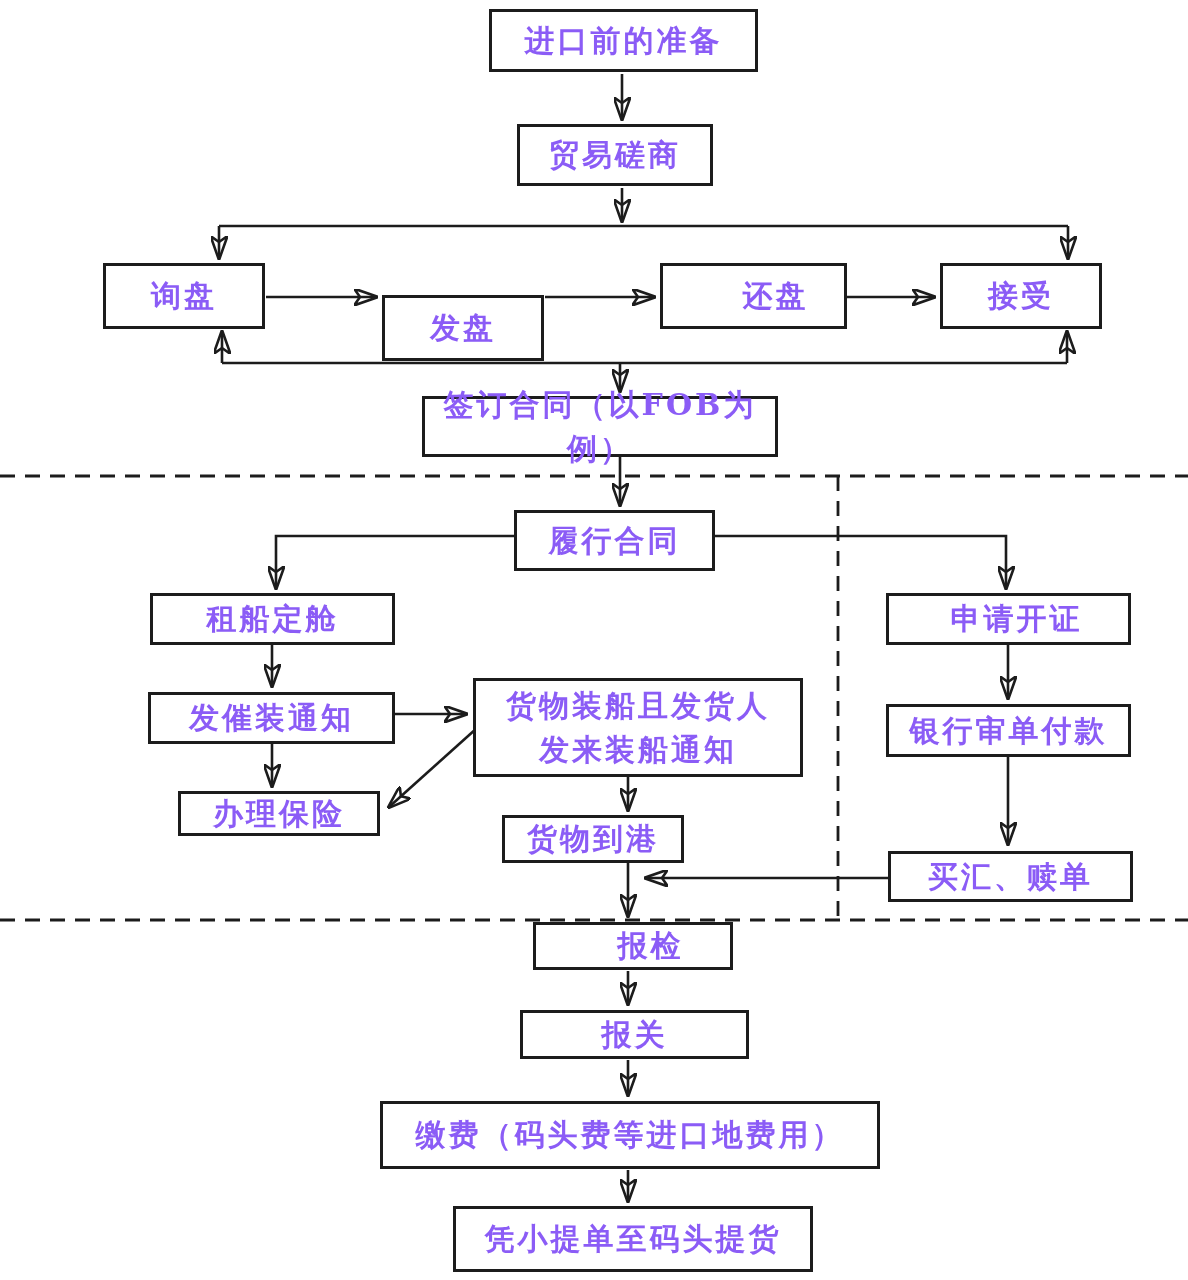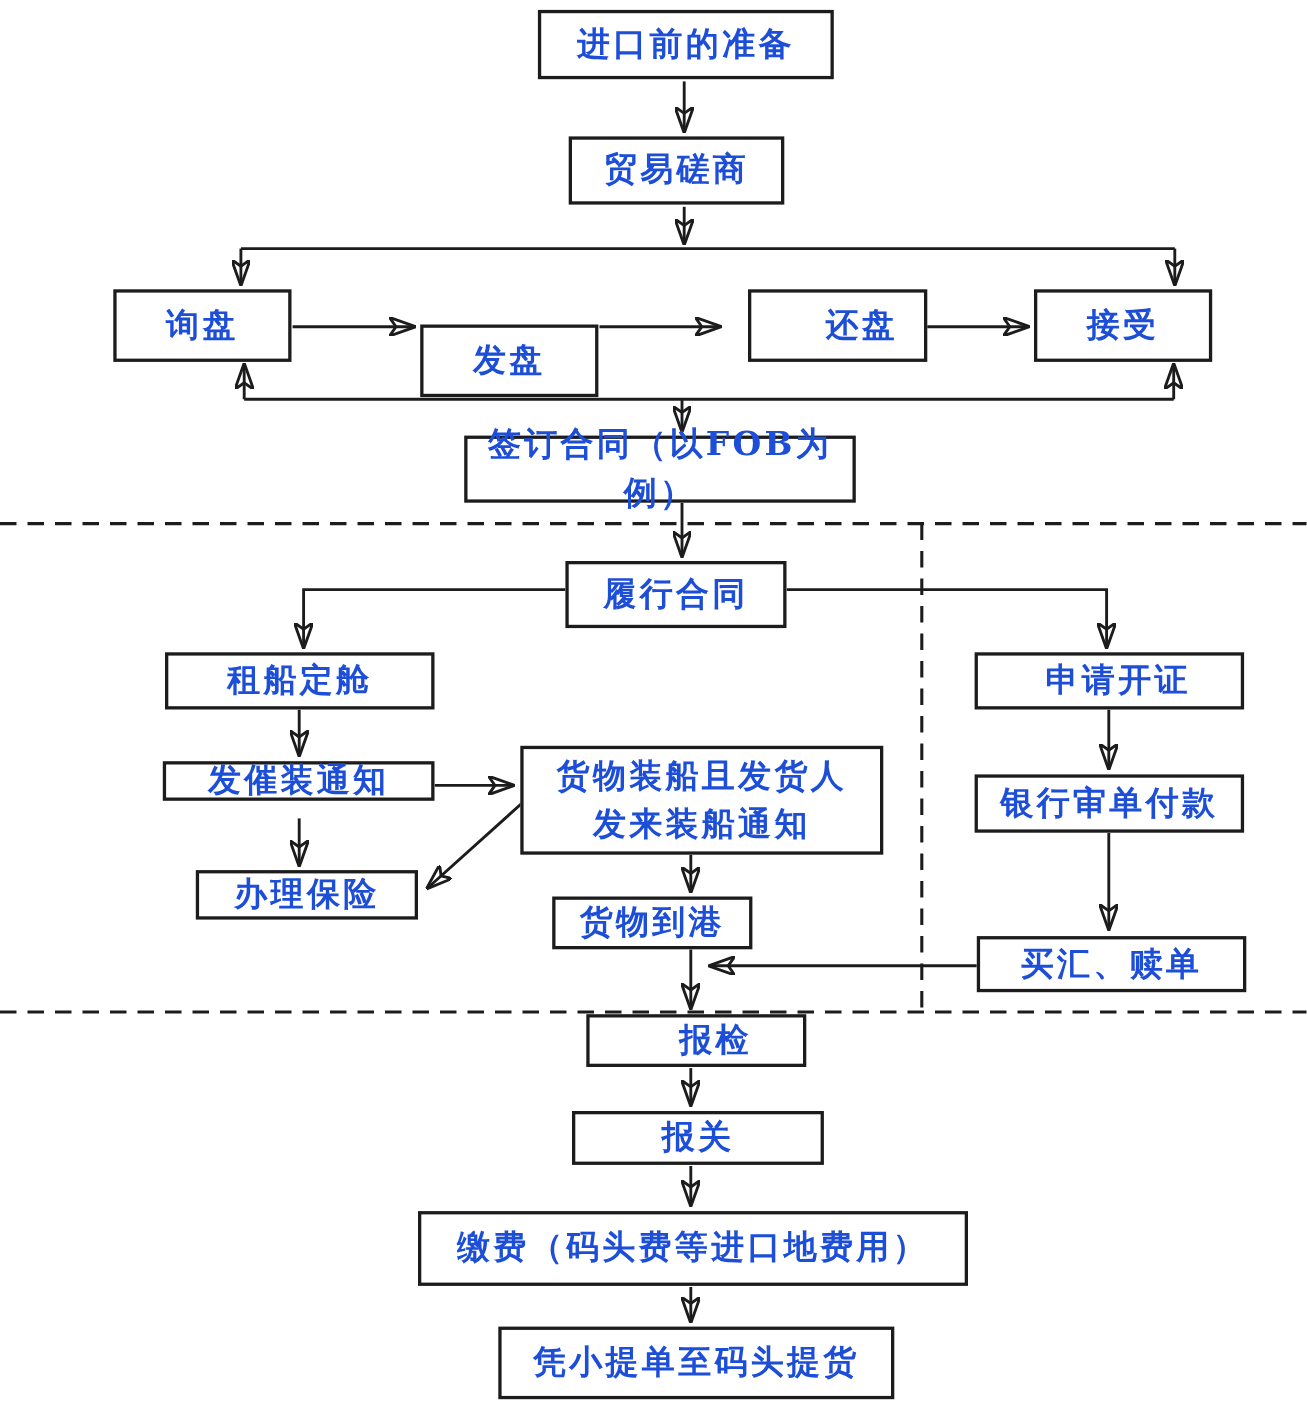--- a/index.html
+++ b/index.html
@@ -32,21 +32,21 @@
     stroke-width: 2.8;
   }
   .node {
     position: absolute;
     box-sizing: border-box;
     display: flex;
     align-items: center;
     justify-content: center;
     border: 3px solid #1c1c1c;
     background: #ffffff;
-    color: #1d4ed8;
+    color: #8b5cf6;
     font-size: 30px;
     font-weight: 600;
     letter-spacing: 3px;
     line-height: 1.45;
     text-align: center;
     white-space: pre-line;
   }
 </style>
 </head>
 <body>
@@ -98,28 +98,28 @@
     <path d="M628 971 V1004" marker-end="url(#ah)"></path>
     <path d="M628 1060 V1095" marker-end="url(#ah)"></path>
     <path d="M628 1170 V1201" marker-end="url(#ah)"></path>
   </svg>
 
   <div class="node" style="left:489px; top:9px;   width:269px; height:63px;">进口前的准备</div>
   <div class="node" style="left:517px; top:124px; width:196px; height:62px;">贸易磋商</div>
 
   <div class="node" style="left:103px; top:263px; width:162px; height:66px;">询盘</div>
   <div class="node" style="left:382px; top:263px; width:162px; height:66px;margin-top:32px;">发盘</div>
-  <div class="node" style="left:680px; top:263px; width:163px; height:66px;padding-left:44px;">还盘</div>
+  <div class="node" style="left:660px; top:263px; width:187px; height:66px;padding-left:44px;">还盘</div>
   <div class="node" style="left:940px; top:263px; width:162px; height:66px;">接受</div>
 
   <div class="node" style="left:422px; top:396px; width:356px; height:61px;">签订合同（以FOB为例）</div>
   <div class="node" style="left:514px; top:510px; width:201px; height:61px;">履行合同</div>
 
   <div class="node" style="left:150px; top:593px; width:245px; height:52px;">租船定舱</div>
-  <div class="node" style="left:148px; top:692px; width:247px; height:36px;">发催装通知</div>
+  <div class="node" style="left:148px; top:692px; width:247px; height:52px;">发催装通知</div>
   <div class="node" style="left:178px; top:791px; width:202px; height:45px;">办理保险</div>
 
   <div class="node" style="left:473px; top:678px; width:330px; height:99px;">货物装船且发货人
 发来装船通知</div>
   <div class="node" style="left:502px; top:815px; width:182px; height:48px;">货物到港</div>
 
   <div class="node" style="left:886px; top:593px; width:245px; height:52px;padding-left:16px;">申请开证</div>
   <div class="node" style="left:886px; top:704px; width:245px; height:53px;">银行审单付款</div>
   <div class="node" style="left:888px; top:851px; width:245px; height:51px;">买汇、赎单</div>
 

